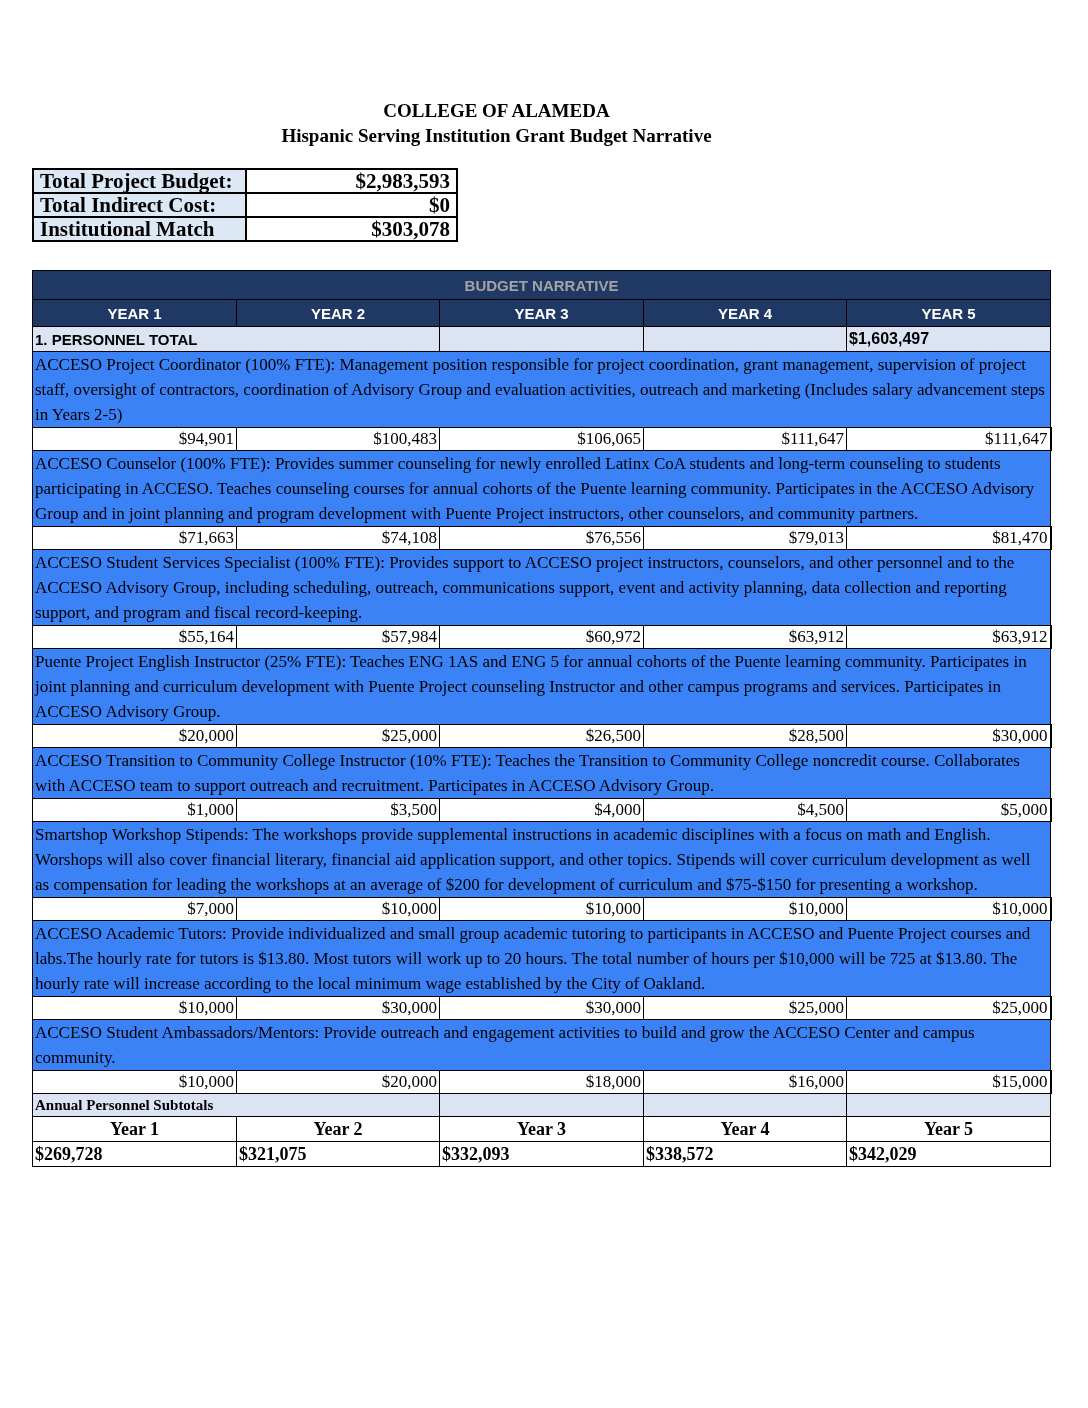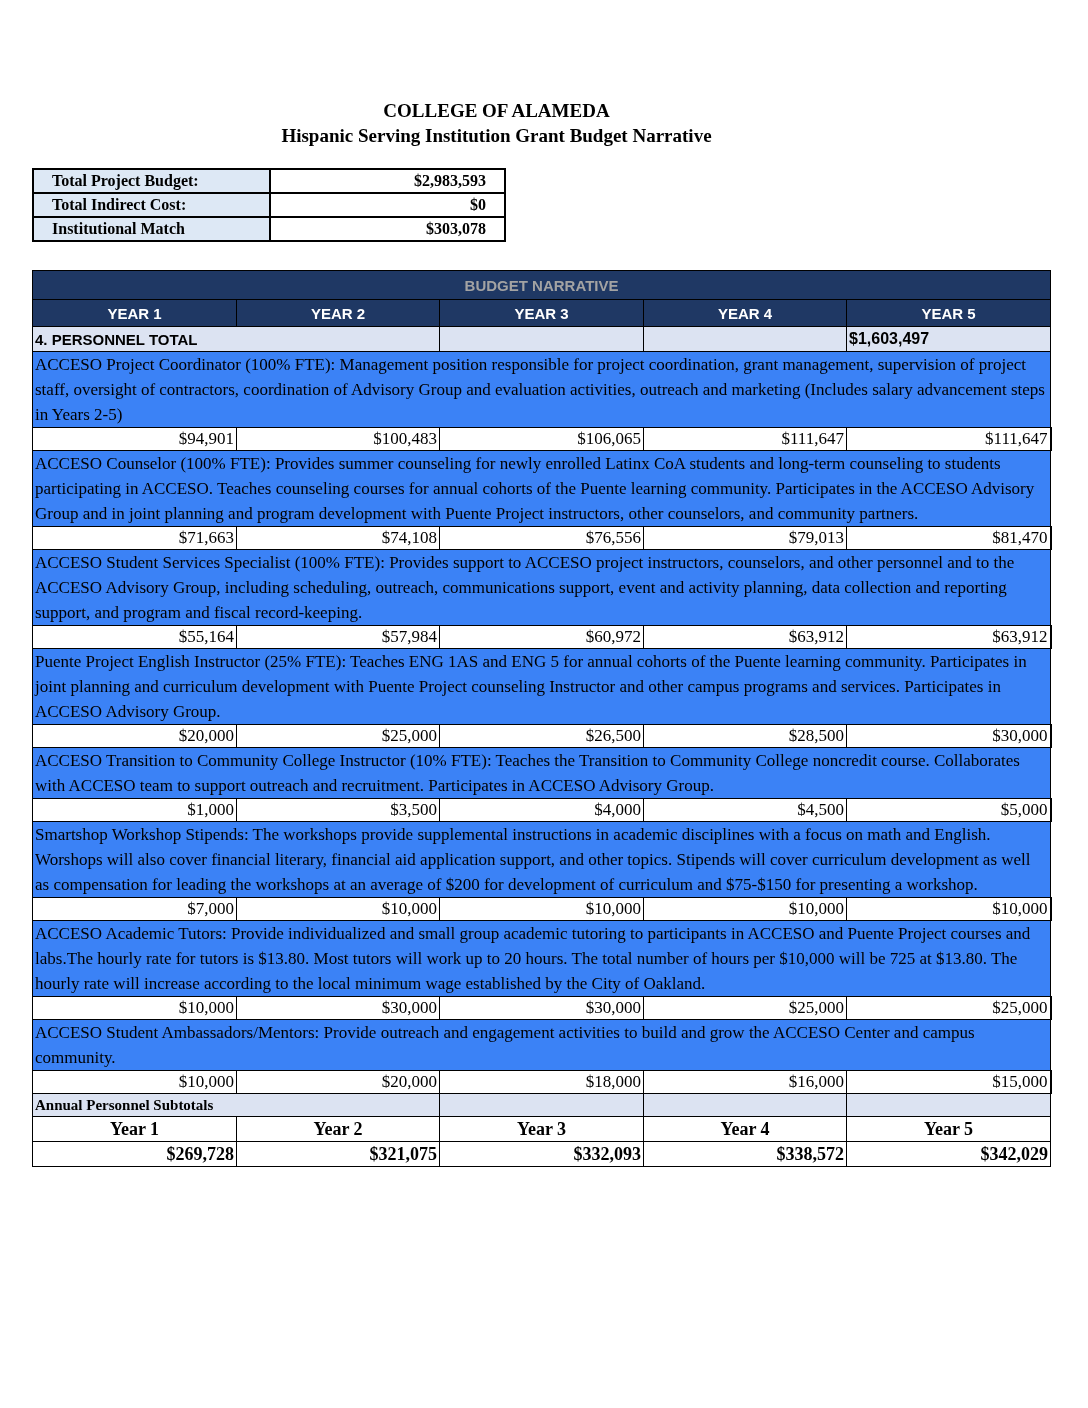--- a/index.html
+++ b/index.html
@@ -4,21 +4,21 @@
 <style>
   html, body { margin: 0; padding: 0; background: #ffffff; }
   body { width: 1088px; height: 1408px; position: relative; overflow: hidden;
          font-family: "Liberation Serif", "DejaVu Serif", serif; color: #000; }
 
   .title-block { position: absolute; top: 99px; left: 0; width: 999px; text-align: center; }
   .title-block .t1 { font-size: 19px; font-weight: bold; line-height: 24px; margin-left: -6px; }
   .title-block .t2 { font-size: 19px; font-weight: bold; line-height: 26px; margin-left: -6px; }
 
   table.summary { position: absolute; top: 168px; left: 32px; border-collapse: collapse; }
-  table.summary td { border: 2px solid #000; height: 22px; padding: 0 18px; font-size: 16px;
+  table.summary td { border: 2px solid #000; height: 22px; padding: 0 6px; font-size: 21px;
                      font-weight: bold; line-height: 22px; }
   table.summary td.lbl { width: 199px; background: #dde8f5; }
   table.summary td.val { width: 197px; text-align: right; background: #fff; }
 
   table.budget { position: absolute; top: 270px; left: 32px; width: 1018px; border-collapse: collapse;
                  table-layout: fixed; }
   table.budget td { border: 1px solid #000; padding: 0 2px; }
   .hdr-main td { background: #1f3864; color: #a3a3a3; font-family: "Liberation Sans", "DejaVu Sans", sans-serif;
                  font-weight: bold; font-size: 15px; text-align: center; height: 28px; border: 2px solid #1f3864; }
   .hdr-years td { background: #1f3864; color: #fff; font-family: "Liberation Sans", "DejaVu Sans", sans-serif;
@@ -29,21 +29,21 @@
   .section-row td.amt { text-align: left; font-size: 16px; }
   .desc-row td { background: #3b82f6; font-size: 17px; line-height: 25px; padding: 0 3px;
                  border-left: 2px solid #000; border-right: 2px solid #000; border-top: 2px solid #000; margin-top: 31px; }
   .amt-row td { text-align: right; font-size: 17px; height: 22px; line-height: 22px; background: #fff;
                 border-left: 2px solid #000; border-bottom: 2px solid #000; }
   .amt-row td:last-child { border-right: 2px solid #000; }
   .subtotal-label td { background: #dce3f2; font-family: Liberation Serif, serif;
                        font-weight: bold; font-size: 15px; height: 22px; border: 2px solid #000; }
   .subtotal-years td { text-align: center; font-weight: bold; font-size: 18px; height: 24px; background:#fff;
                        border: 2px solid #000; }
-  .subtotal-values td { text-align: right; font-weight: bold; font-size: 18px; height: 24px; background:#fff;
+  .subtotal-values td { text-align: left; font-weight: bold; font-size: 18px; height: 24px; background:#fff;
                         border: 2px solid #000; }
 </style>
 </head>
 <body>
 
 <div class="title-block">
   <div class="t1">COLLEGE OF ALAMEDA</div>
   <div class="t2">Hispanic Serving Institution Grant Budget Narrative</div>
 </div>
 
@@ -78,21 +78,21 @@
     <td colspan="5">BUDGET NARRATIVE</td>
   </tr>
   <tr class="hdr-years">
     <td>YEAR 1</td>
     <td>YEAR 2</td>
     <td>YEAR 3</td>
     <td>YEAR 4</td>
     <td>YEAR 5</td>
   </tr>
   <tr class="section-row">
-    <td colspan="2">4. PERSONNEL TOTAL</td>
+    <td colspan="2">1. PERSONNEL TOTAL</td>
     <td></td>
     <td></td>
     <td class="amt">$1,603,497</td>
   </tr>
 
   <tr class="desc-row">
     <td colspan="5">ACCESO Project Coordinator (100% FTE): Management position responsible for project coordination, grant management, supervision of project staff, oversight of contractors, coordination of Advisory Group and evaluation activities, outreach and marketing (Includes salary advancement steps in Years 2-5)</td>
   </tr>
   <tr class="amt-row">
     <td>$94,901</td>

